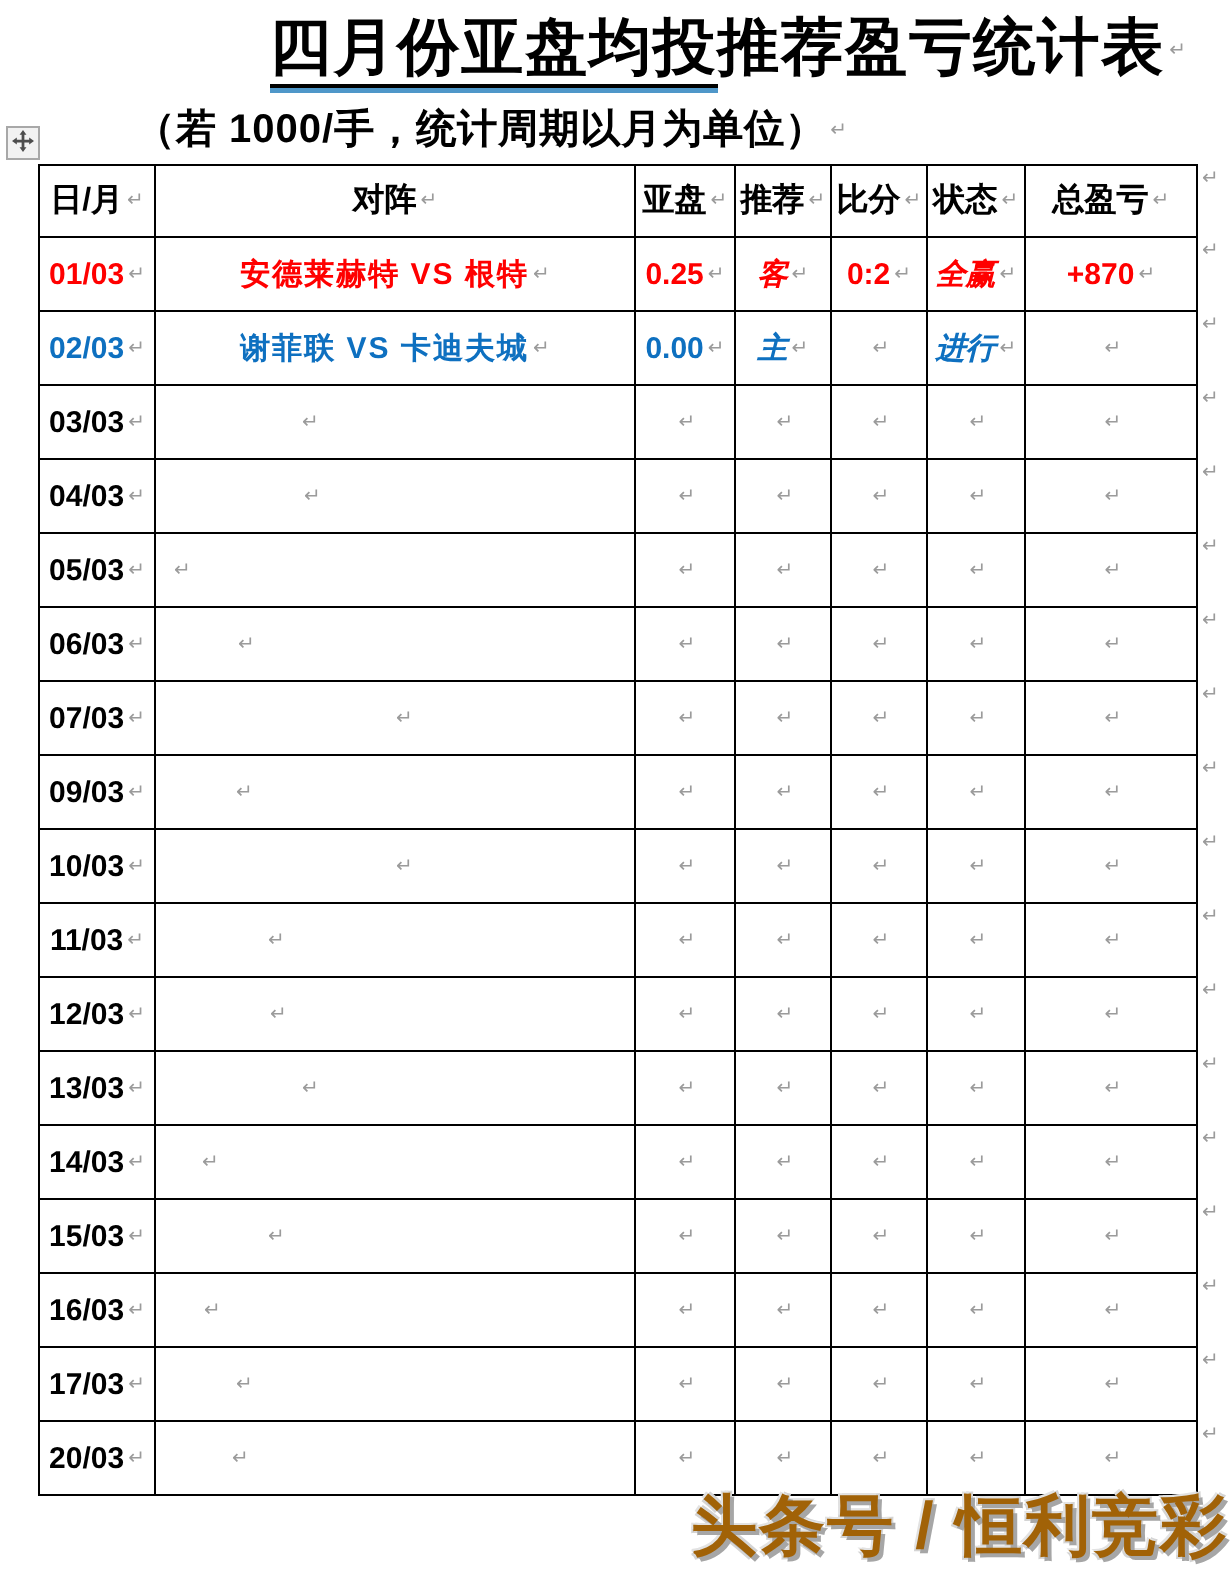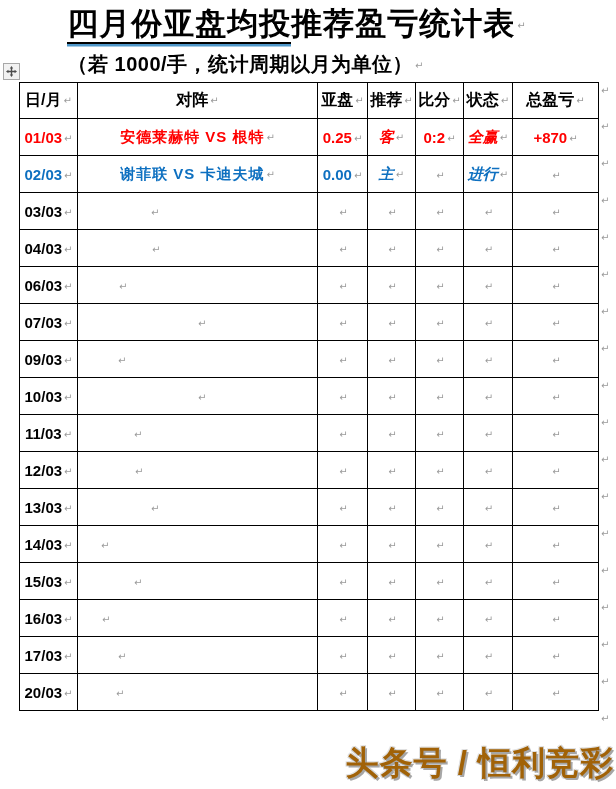--- a/index.html
+++ b/index.html
@@ -1,20 +1,20 @@
 <!DOCTYPE html>
 <html><head>
 <meta charset="utf-8">
 <style>
   html,body{margin:0;padding:0;}
   body{
     width:616px;height:789px;background:#ffffff;position:relative;overflow:hidden;
     font-family:"Liberation Sans","DejaVu Sans",sans-serif;color:#000;
   }
-  .title-line{position:absolute;left:0;top:3px;width:593px;text-align:center;
+  .title-line{position:absolute;left:0;top:3px;width:593px;text-align:right;
     font-size:31px;font-weight:bold;letter-spacing:1px;white-space:nowrap;}
   .u-title{border-bottom:2.5px solid #000;box-shadow:0 2.5px 0 #4f97c9;padding-bottom:1px;}
   .subtitle-line{position:absolute;left:0;top:51px;width:491px;text-align:center;
     font-size:20px;font-weight:bold;letter-spacing:0.5px;white-space:nowrap;}
   .pmark{color:#9b9b9b;font-size:10px;font-weight:normal;font-style:normal;
     margin-left:2px;vertical-align:middle;letter-spacing:0;}
   .handle{position:absolute;left:3px;top:63px;width:15px;height:15px;
     border:1px solid #a8a8a8;background:#f2f2f2;display:flex;align-items:center;justify-content:center;cursor:move;}
   table.stats{position:absolute;left:19px;top:82px;width:579px;
     border-collapse:collapse;table-layout:fixed;background:#fff;}
@@ -107,20 +107,29 @@
         <tr>
           <td class="date-cell"><span class="dval">04/03</span><span class="pmark">↵</span></td>
           <td class="match-cell empty-left"><span class="pmark" style="margin-left: 74px;">↵</span></td>
           <td class="handicap-cell"><span class="pmark">↵</span></td>
           <td class="pick-cell"><span class="pmark">↵</span></td>
           <td class="score-cell"><span class="pmark">↵</span></td>
           <td class="status-cell"><span class="pmark">↵</span></td>
           <td class="profit-cell"><span class="pmark">↵</span></td>
         </tr>
         <tr>
+          <td class="date-cell"><span class="dval">05/03</span><span class="pmark">↵</span></td>
+          <td class="match-cell empty-left"><span class="pmark" style="margin-left: 9px;">↵</span></td>
+          <td class="handicap-cell"><span class="pmark">↵</span></td>
+          <td class="pick-cell"><span class="pmark">↵</span></td>
+          <td class="score-cell"><span class="pmark">↵</span></td>
+          <td class="status-cell"><span class="pmark">↵</span></td>
+          <td class="profit-cell"><span class="pmark">↵</span></td>
+        </tr>
+        <tr>
           <td class="date-cell"><span class="dval">06/03</span><span class="pmark">↵</span></td>
           <td class="match-cell empty-left"><span class="pmark" style="margin-left: 41px;">↵</span></td>
           <td class="handicap-cell"><span class="pmark">↵</span></td>
           <td class="pick-cell"><span class="pmark">↵</span></td>
           <td class="score-cell"><span class="pmark">↵</span></td>
           <td class="status-cell"><span class="pmark">↵</span></td>
           <td class="profit-cell"><span class="pmark">↵</span></td>
         </tr>
         <tr>
           <td class="date-cell"><span class="dval">07/03</span><span class="pmark">↵</span></td>

